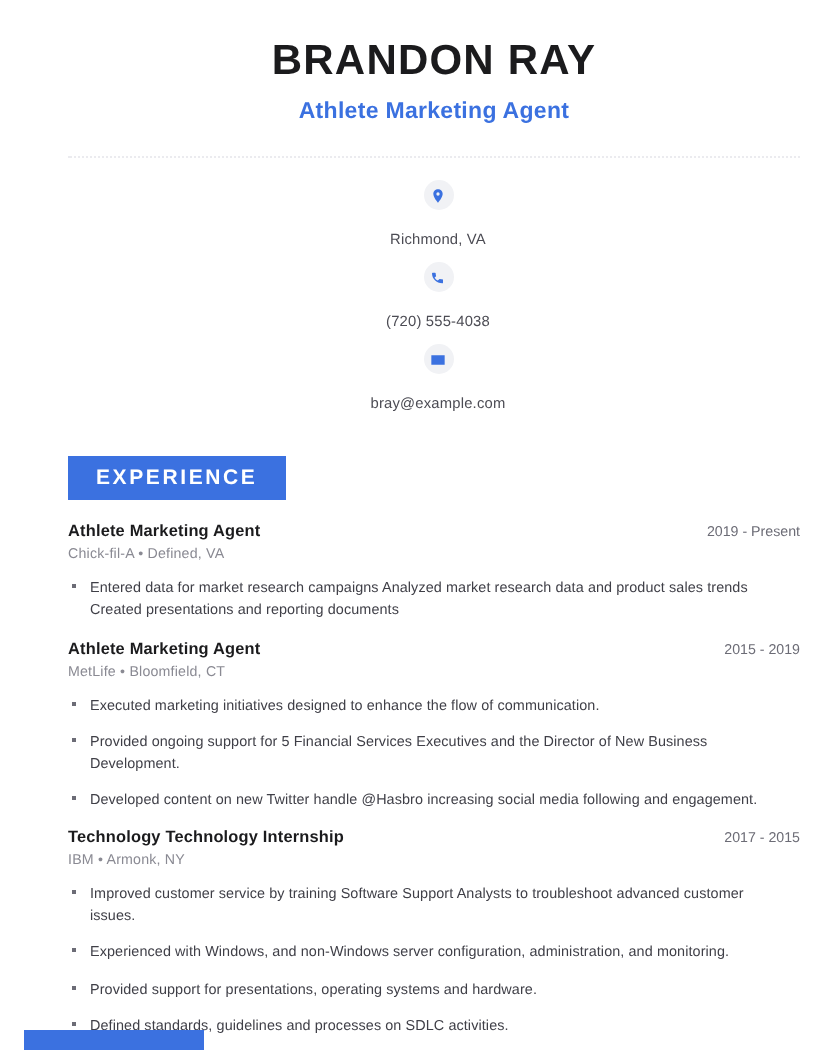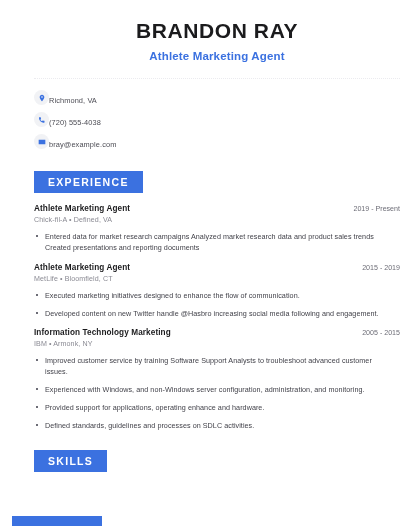--- a/index.html
+++ b/index.html
@@ -51,21 +51,23 @@
   
   .contact {
     margin-top: 11px;
     padding-left: 4px;
     display: flex;
     flex-direction: column;
     gap: 7px;
   }
   .contact-row {
     display: flex;
-    align-items: flex-end;
+    align-items: center;
+    gap: 10px;
+    flex-direction: column;
   }
   .contact-icon {
     width: 15px;
     height: 15px;
     border-radius: 50%;
     background: #f1f2f5;
     display: flex;
     align-items: center;
     justify-content: center;
     flex: 0 0 auto;
@@ -221,34 +223,35 @@
       </div>
 
       <div class="job">
         <div class="job-head">
           <span class="job-role">Athlete Marketing Agent</span>
           <span class="job-dates">2015 - 2019</span>
         </div>
         <div class="job-org">MetLife • Bloomfield, CT</div>
         <ul class="bullets">
           <li>Executed marketing initiatives designed to enhance the flow of communication.</li>
+          <li>Provided ongoing support for 5 Financial Services Executives and the Director of New Business Development.</li>
           <li>Developed content on new Twitter handle @Hasbro increasing social media following and engagement.</li>
         </ul>
       </div>
 
       <div class="job">
         <div class="job-head">
-          <span class="job-role">Information Technology Marketing</span>
-          <span class="job-dates">2005 - 2015</span>
+          <span class="job-role">Technology Technology Internship</span>
+          <span class="job-dates">2017 - 2015</span>
         </div>
         <div class="job-org">IBM • Armonk, NY</div>
         <ul class="bullets">
           <li>Improved customer service by training Software Support Analysts to troubleshoot advanced customer issues.</li>
           <li>Experienced with Windows, and non-Windows server configuration, administration, and monitoring.</li>
-          <li>Provided support for applications, operating enhance and hardware.</li>
+          <li>Provided support for presentations, operating systems and hardware.</li>
           <li>Defined standards, guidelines and processes on SDLC activities.</li>
         </ul>
       </div>
 
     </div>
   </div>
 
   <div class="section" style="margin-top:18px;">
     <div class="section-badge">SKILLS</div>
 

